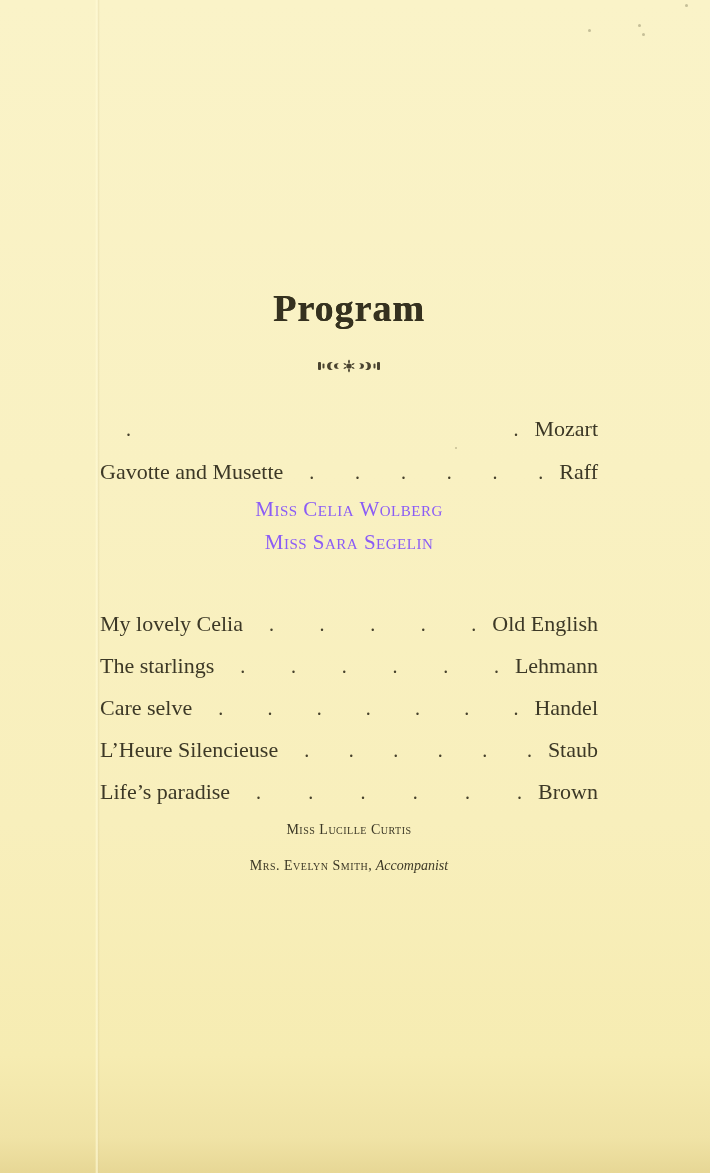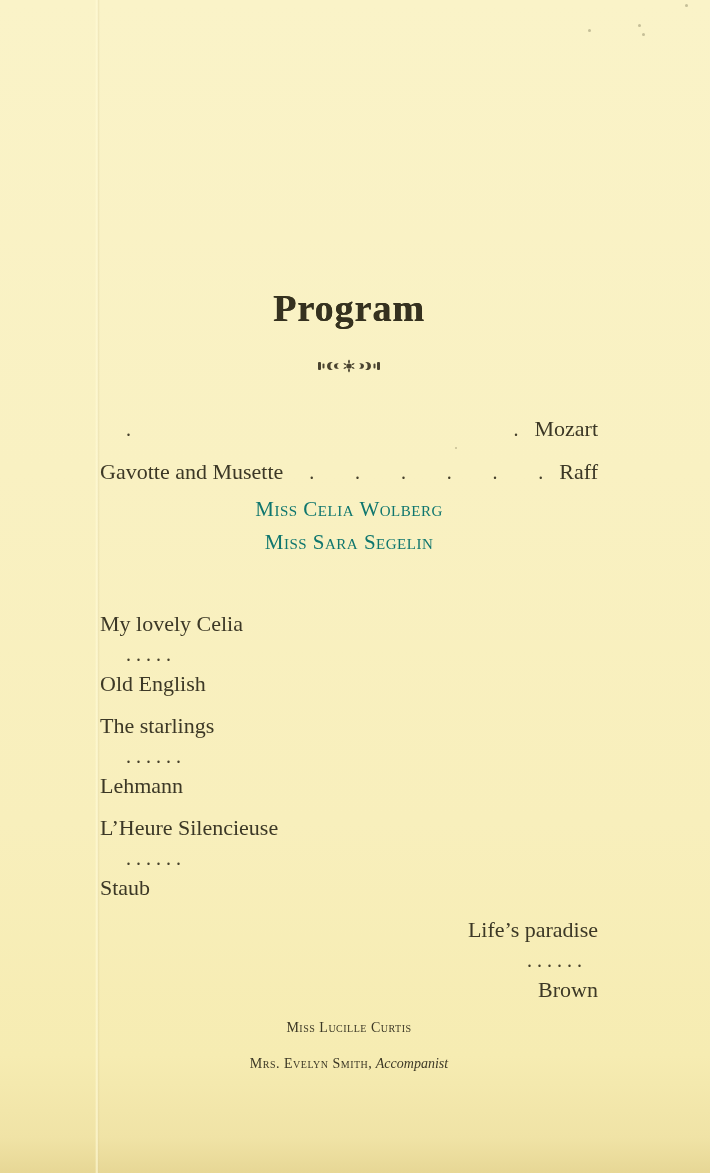--- a/index.html
+++ b/index.html
@@ -37,41 +37,41 @@
   }
   .ornament-row { display: flex; justify-content: center; margin-top: 30px; height: 16px; }
 
   .program { margin-top: 40px; }
   .line {
     display: flex; align-items: baseline;
     font-size: 22px; line-height: 30px;
     margin-bottom: 13px;
   }
   .group2 { margin-top: 50px; }
-  .group2 .line { margin-bottom: 12px; flex-direction: column; }
-  .program .line:last-child { margin-bottom: 6px; align-items: flex-end; }
+  .group2 .line { margin-bottom: 12px; }
+  .program .line:last-child { margin-bottom: 6px; }
   .piece { white-space: nowrap; }
   .leader {
     flex: 1 1 auto;
     text-align: justify;
     text-align-last: justify;
     -moz-text-align-last: justify;
     padding: 0 16px 0 26px;
     overflow: hidden;
     font-size: 20px;
     color: #46412c;
   }
   .composer { white-space: nowrap; font-size: 22px; }
 
   .performers { text-align: center; }
   .performer {
     font-variant: small-caps;
     font-size: 21px; line-height: 33px;
     letter-spacing: 0.5px;
-    color: #0f766e;
+    color: #8b5cf6;
   }
 
   .credits { text-align: center; }
   .credit-primary {
     font-variant: small-caps;
     font-size: 14px; line-height: 34px;
     letter-spacing: 0.5px;
   }
   .credit-secondary { font-size: 14px; line-height: 30px; margin-top: 4px; }
   .acc-name { font-variant: small-caps; letter-spacing: 0.5px; }
@@ -139,20 +139,25 @@
         <span class="piece">My lovely Celia</span>
         <span class="leader">. . . . .</span>
         <span class="composer">Old English</span>
       </div>
       <div class="line">
         <span class="piece">The starlings</span>
         <span class="leader">. . . . . .</span>
         <span class="composer">Lehmann</span>
       </div>
       <div class="line">
+        <span class="piece">Care selve</span>
+        <span class="leader">. . . . . . .</span>
+        <span class="composer">Handel</span>
+      </div>
+      <div class="line">
         <span class="piece">L’Heure Silencieuse</span>
         <span class="leader">. . . . . .</span>
         <span class="composer">Staub</span>
       </div>
       <div class="line">
         <span class="piece">Life’s paradise</span>
         <span class="leader">. . . . . .</span>
         <span class="composer">Brown</span>
       </div>
     </div>

